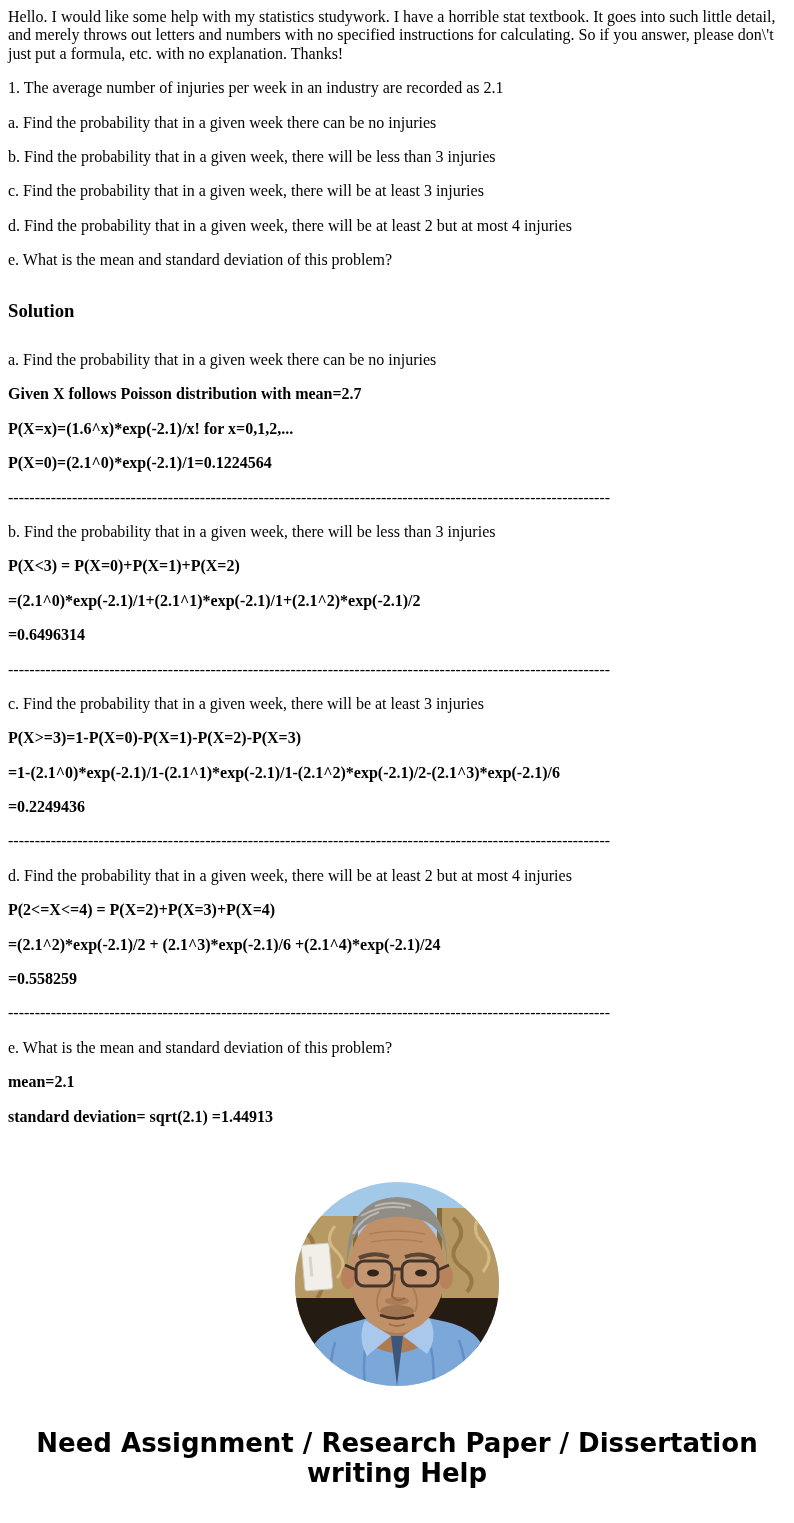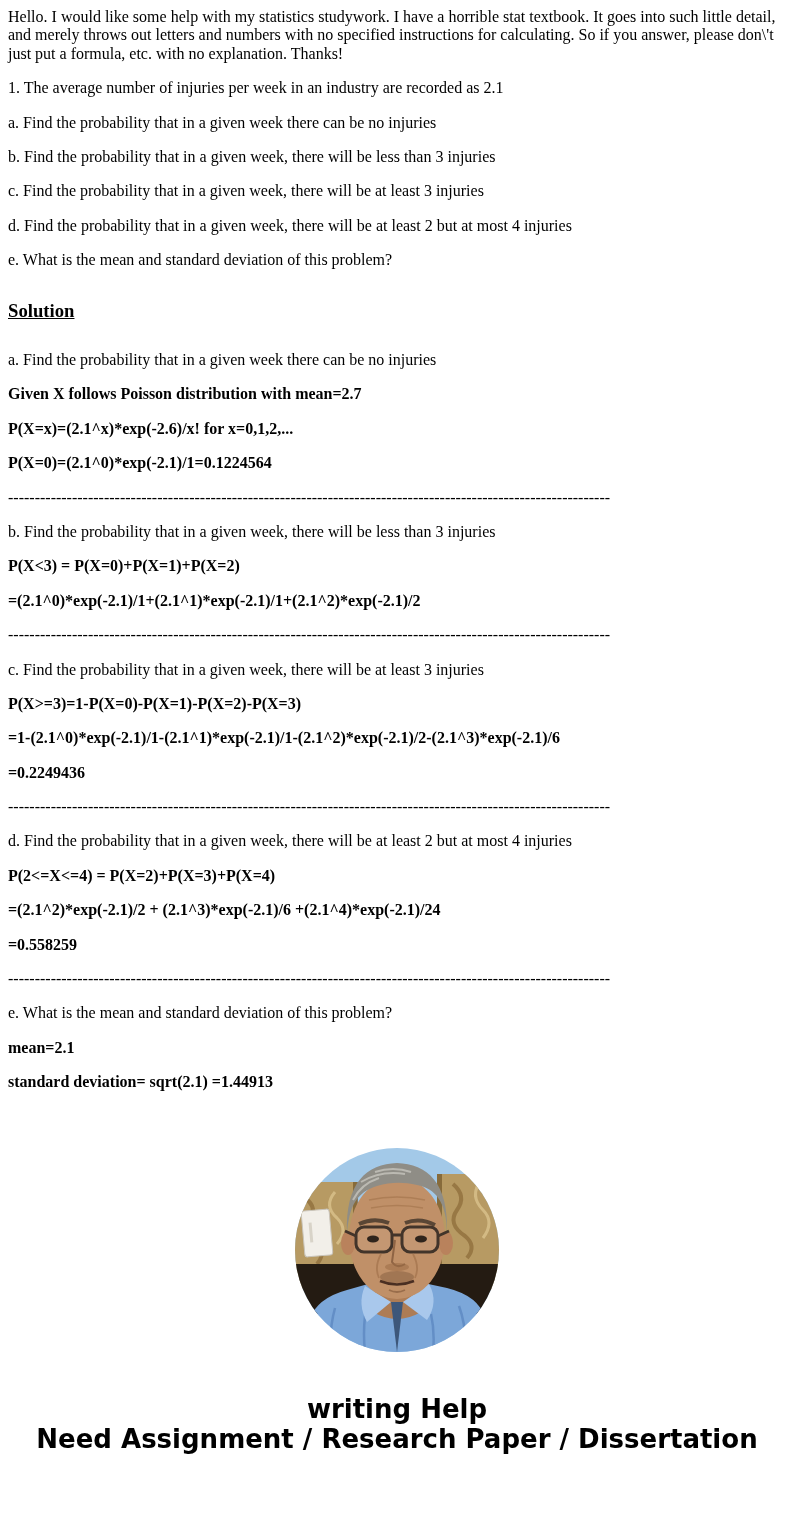--- a/index.html
+++ b/index.html
@@ -15,21 +15,20 @@
     line-height: 1.15;
     color: #000000;
   }
   .page p { margin: 16px 0; }
   .page p.first { margin-top: 0; }
   .b { font-weight: bold; }
   h3.sol-heading {
     font-size: 18.7px;
     font-weight: bold;
     margin: 30px 0;
-    text-decoration: underline;
   }
   p.sep {
     white-space: nowrap;
     overflow: hidden;
     letter-spacing: 0;
   }
   .avatar-wrap {
     margin: 56px auto 0 auto;
     width: 204px;
     height: 204px;
@@ -56,27 +55,28 @@
   <p>a. Find the probability that in a given week there can be no injuries</p>
   <p>b. Find the probability that in a given week, there will be less than 3 injuries</p>
   <p>c. Find the probability that in a given week, there will be at least 3 injuries</p>
   <p>d. Find the probability that in a given week, there will be at least 2 but at most 4 injuries</p>
   <p>e. What is the mean and standard deviation of this problem?</p>
 
   <h3 class="sol-heading">Solution</h3>
 
   <p>a. Find the probability that in a given week there can be no injuries</p>
   <p class="b">Given X follows Poisson distribution with mean=2.7</p>
-  <p class="b">P(X=x)=(2.1^x)*exp(-2.6)/x! for x=0,1,2,...</p>
+  <p class="b">P(X=x)=(1.6^x)*exp(-2.1)/x! for x=0,1,2,...</p>
   <p class="b">P(X=0)=(2.1^0)*exp(-2.1)/1=0.1224564</p>
   <p class="sep">-----------------------------------------------------------------------------------------------------------------</p>
 
   <p>b. Find the probability that in a given week, there will be less than 3 injuries</p>
   <p class="b">P(X&lt;3) = P(X=0)+P(X=1)+P(X=2)</p>
   <p class="b">=(2.1^0)*exp(-2.1)/1+(2.1^1)*exp(-2.1)/1+(2.1^2)*exp(-2.1)/2</p>
+  <p class="b">=0.6496314</p>
   <p class="sep">-----------------------------------------------------------------------------------------------------------------</p>
 
   <p>c. Find the probability that in a given week, there will be at least 3 injuries</p>
   <p class="b">P(X&gt;=3)=1-P(X=0)-P(X=1)-P(X=2)-P(X=3)</p>
   <p class="b">=1-(2.1^0)*exp(-2.1)/1-(2.1^1)*exp(-2.1)/1-(2.1^2)*exp(-2.1)/2-(2.1^3)*exp(-2.1)/6</p>
   <p class="b">=0.2249436</p>
   <p class="sep">-----------------------------------------------------------------------------------------------------------------</p>
 
   <p>d. Find the probability that in a given week, there will be at least 2 but at most 4 injuries</p>
   <p class="b">P(2&lt;=X&lt;=4) = P(X=2)+P(X=3)+P(X=4)</p>
@@ -148,17 +148,17 @@
         <path d="M86,106 q-7,13 -2,24 M118,106 q7,13 2,24" stroke="#a5764f" stroke-width="1.8" fill="none" opacity="0.8"></path>
 
         <ellipse cx="102" cy="129" rx="17" ry="6" fill="#7d5639" opacity="0.45"></ellipse>
         <path d="M85,133 q17,7 34,0" stroke="#4a2f22" stroke-width="2.6" fill="none"></path>
         <path d="M94,142 q8,4 16,0" stroke="#8f6444" stroke-width="1.8" fill="none" opacity="0.8"></path>
       </g>
     </svg>
   </div>
 
   <div class="footer">
+    <div class="fline">Need Assignment / Research Paper / Dissertation</div>
     <div class="fline">writing Help</div>
-    <div class="fline">Need Assignment / Research Paper / Dissertation</div>
   </div>
 
 </div>
 
 </body></html>

